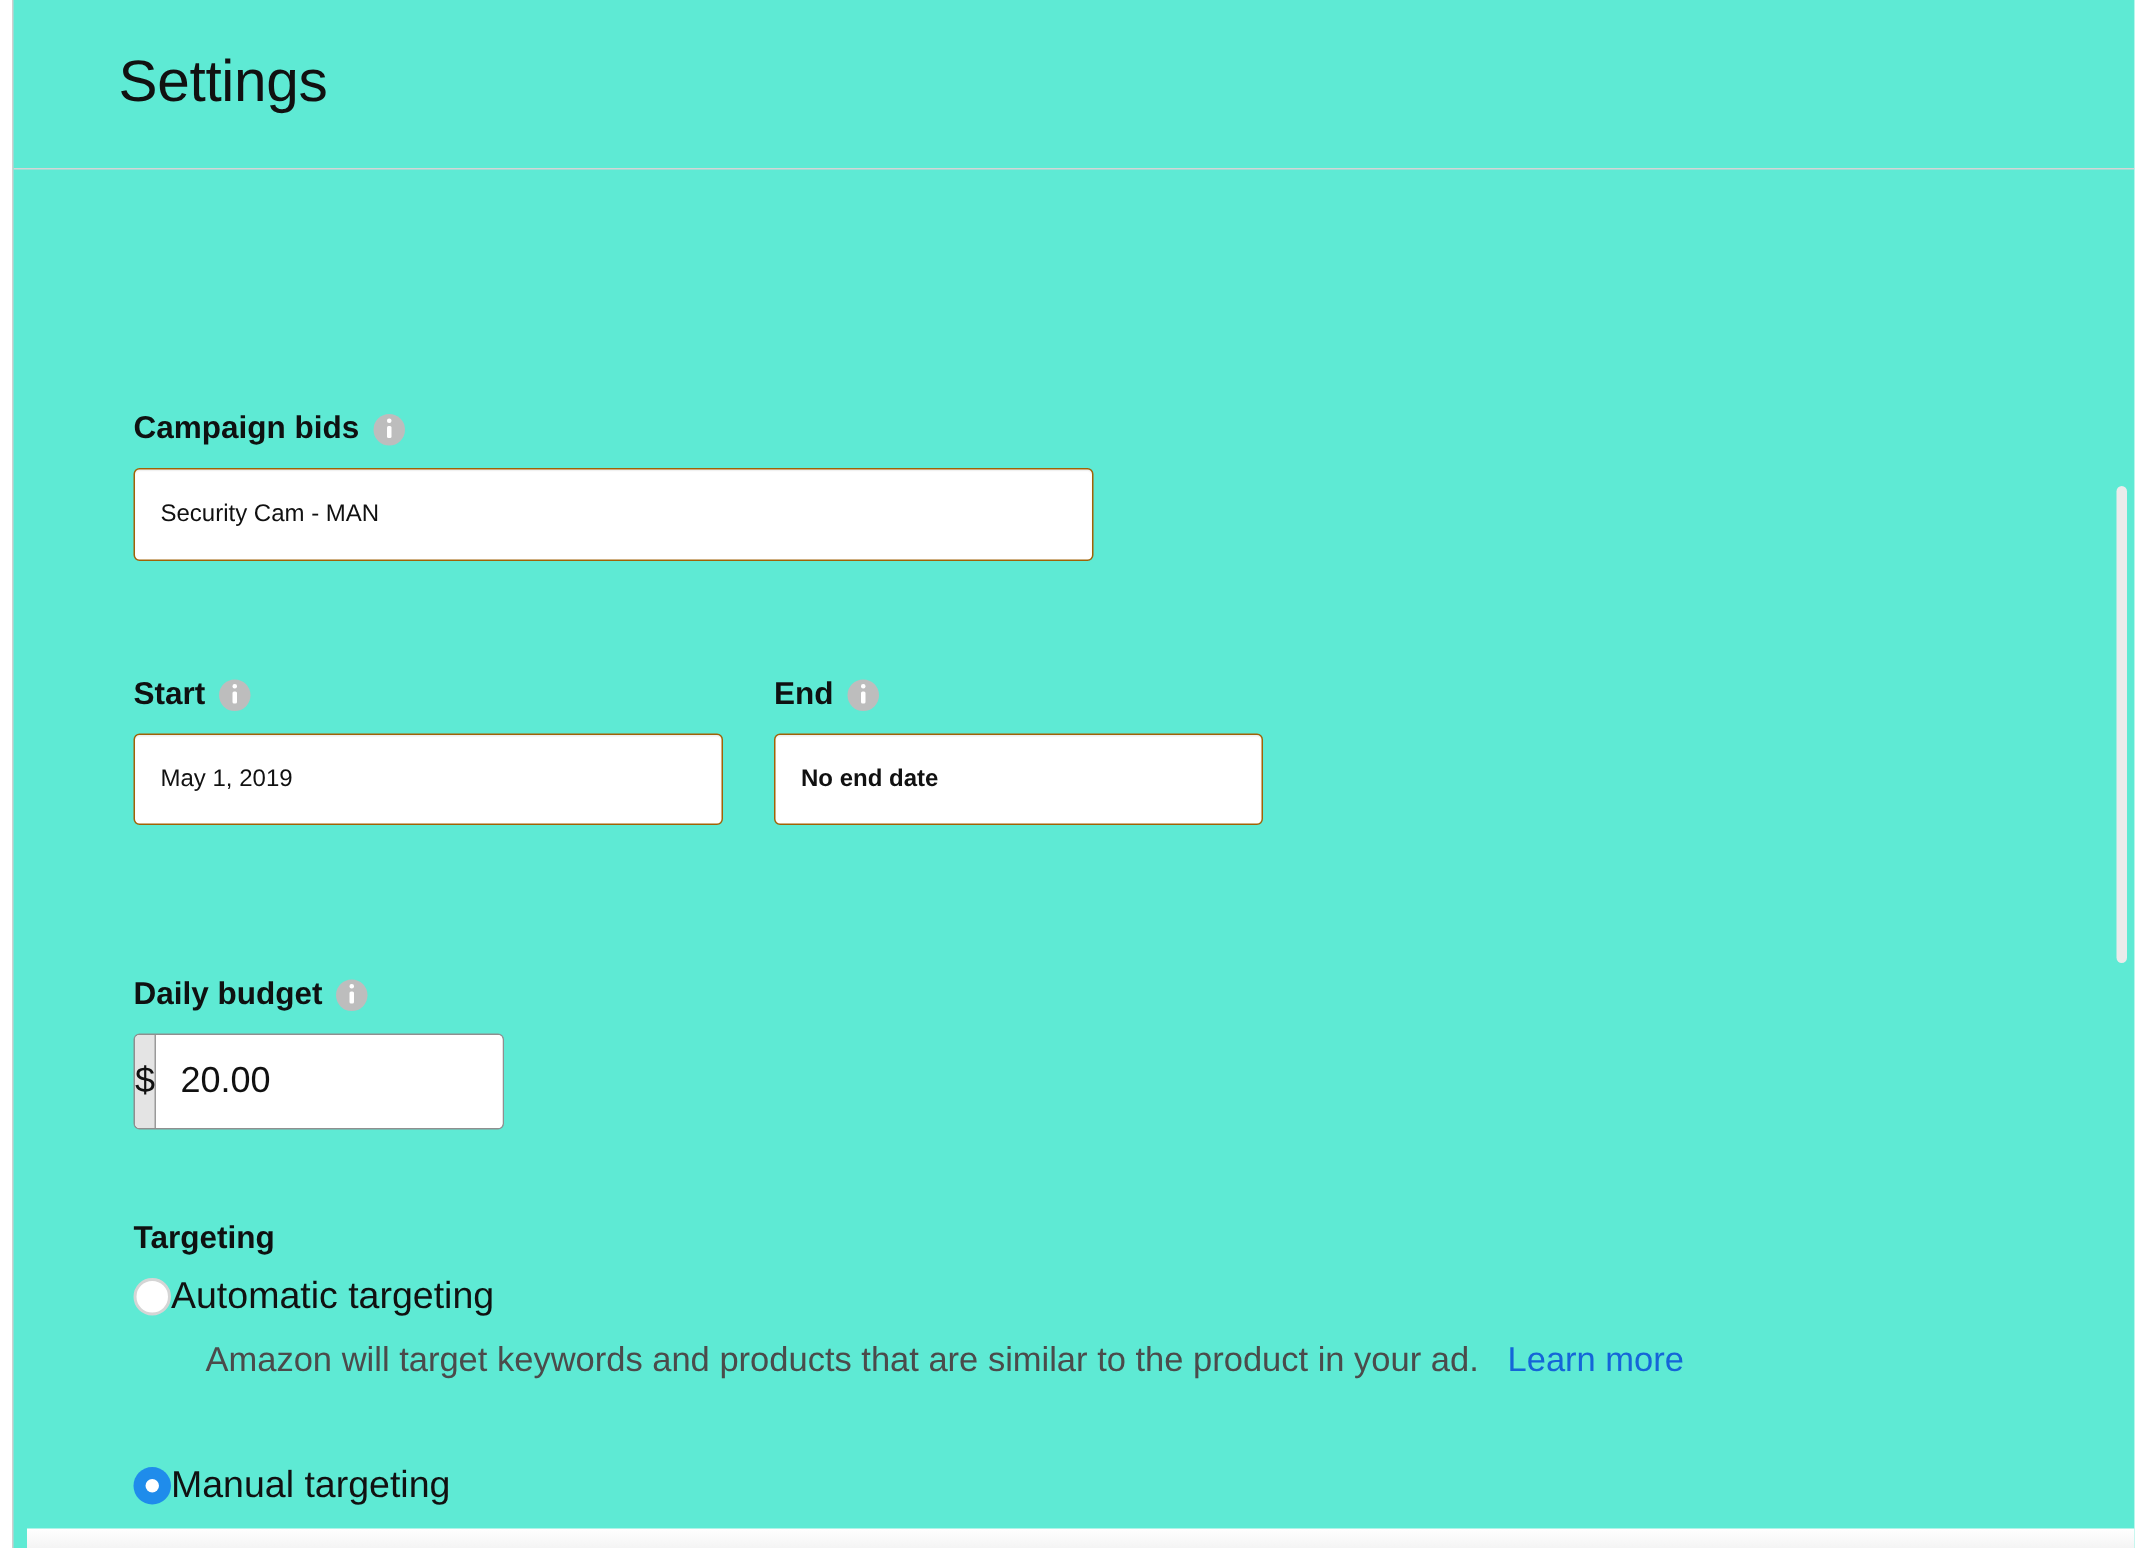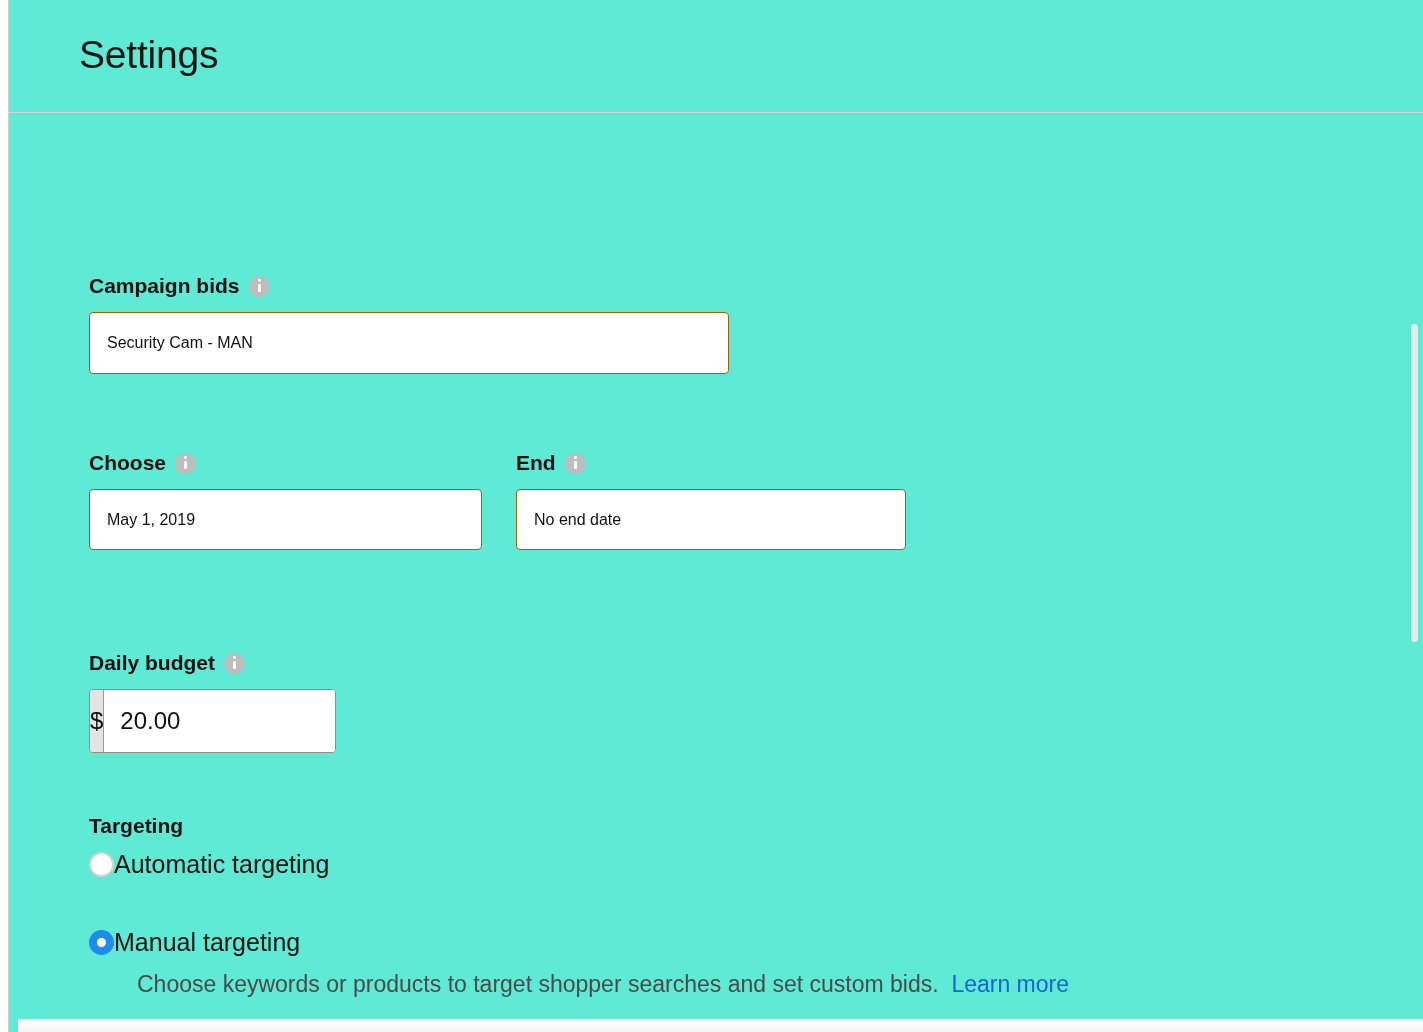--- a/index.html
+++ b/index.html
@@ -109,21 +109,21 @@
   .text-input::placeholder { color: #767676; }
 
   
   #campaign-row { position: absolute; left: 80px; top: 160px; }
   #campaign-input { width: 640px; height: 62px; margin-top: 13px; display: block; }
 
   
   #start-row { position: absolute; left: 80px; top: 337px; }
   #end-row   { position: absolute; left: 507px; top: 337px; }
   #start-input { width: 393px; height: 61px; margin-top: 13px; display: block; }
-  #end-input   { width: 390px; height: 61px; margin-top: 13px; display: block; }
+  #end-input   { width: 326px; height: 61px; margin-top: 13px; display: block; font-weight: bold; }
 
   
   #budget-row { position: absolute; left: 80px; top: 537px; }
   #budget-group {
     margin-top: 13px;
     display: flex;
     align-items: stretch;
     width: 245px;
     height: 62px;
     border: 1px solid #8f8f8f;
@@ -256,21 +256,21 @@
     <div id="campaign-row">
       <div class="field-label">
         <span>Campaign bids</span>
         <span class="info-icon"></span>
       </div>
       <input id="campaign-input" class="text-input" type="text" value="Security Cam - MAN" style="">
     </div>
 
     <div id="start-row">
       <div class="field-label">
-        <span>Choose</span>
+        <span>Start</span>
         <span class="info-icon"></span>
       </div>
       <input id="start-input" class="text-input" type="text" value="May 1, 2019" style="">
     </div>
 
     <div id="end-row">
       <div class="field-label">
         <span>End</span>
         <span class="info-icon"></span>
       </div>
@@ -288,20 +288,24 @@
       </div>
     </div>
 
     <div id="targeting-block">
       <div id="targeting-heading">Targeting</div>
 
       <div id="automatic-option" class="radio-option">
         <div class="radio-line">
           <span class="radio off"></span>
           <span class="radio-label">Automatic targeting</span>
+        </div>
+        <div class="radio-desc">
+          <span>Amazon will target keywords and products that are similar to the product in your ad.</span>
+          <span>&nbsp;&nbsp;</span><a class="learn-link">Learn more</a>
         </div>
       </div>
 
       <div id="manual-option" class="radio-option">
         <div class="radio-line">
           <span class="radio on"></span>
           <span class="radio-label">Manual targeting</span>
         </div>
         <div class="radio-desc">
           <span>Choose keywords or products to target shopper searches and set custom bids.</span>

